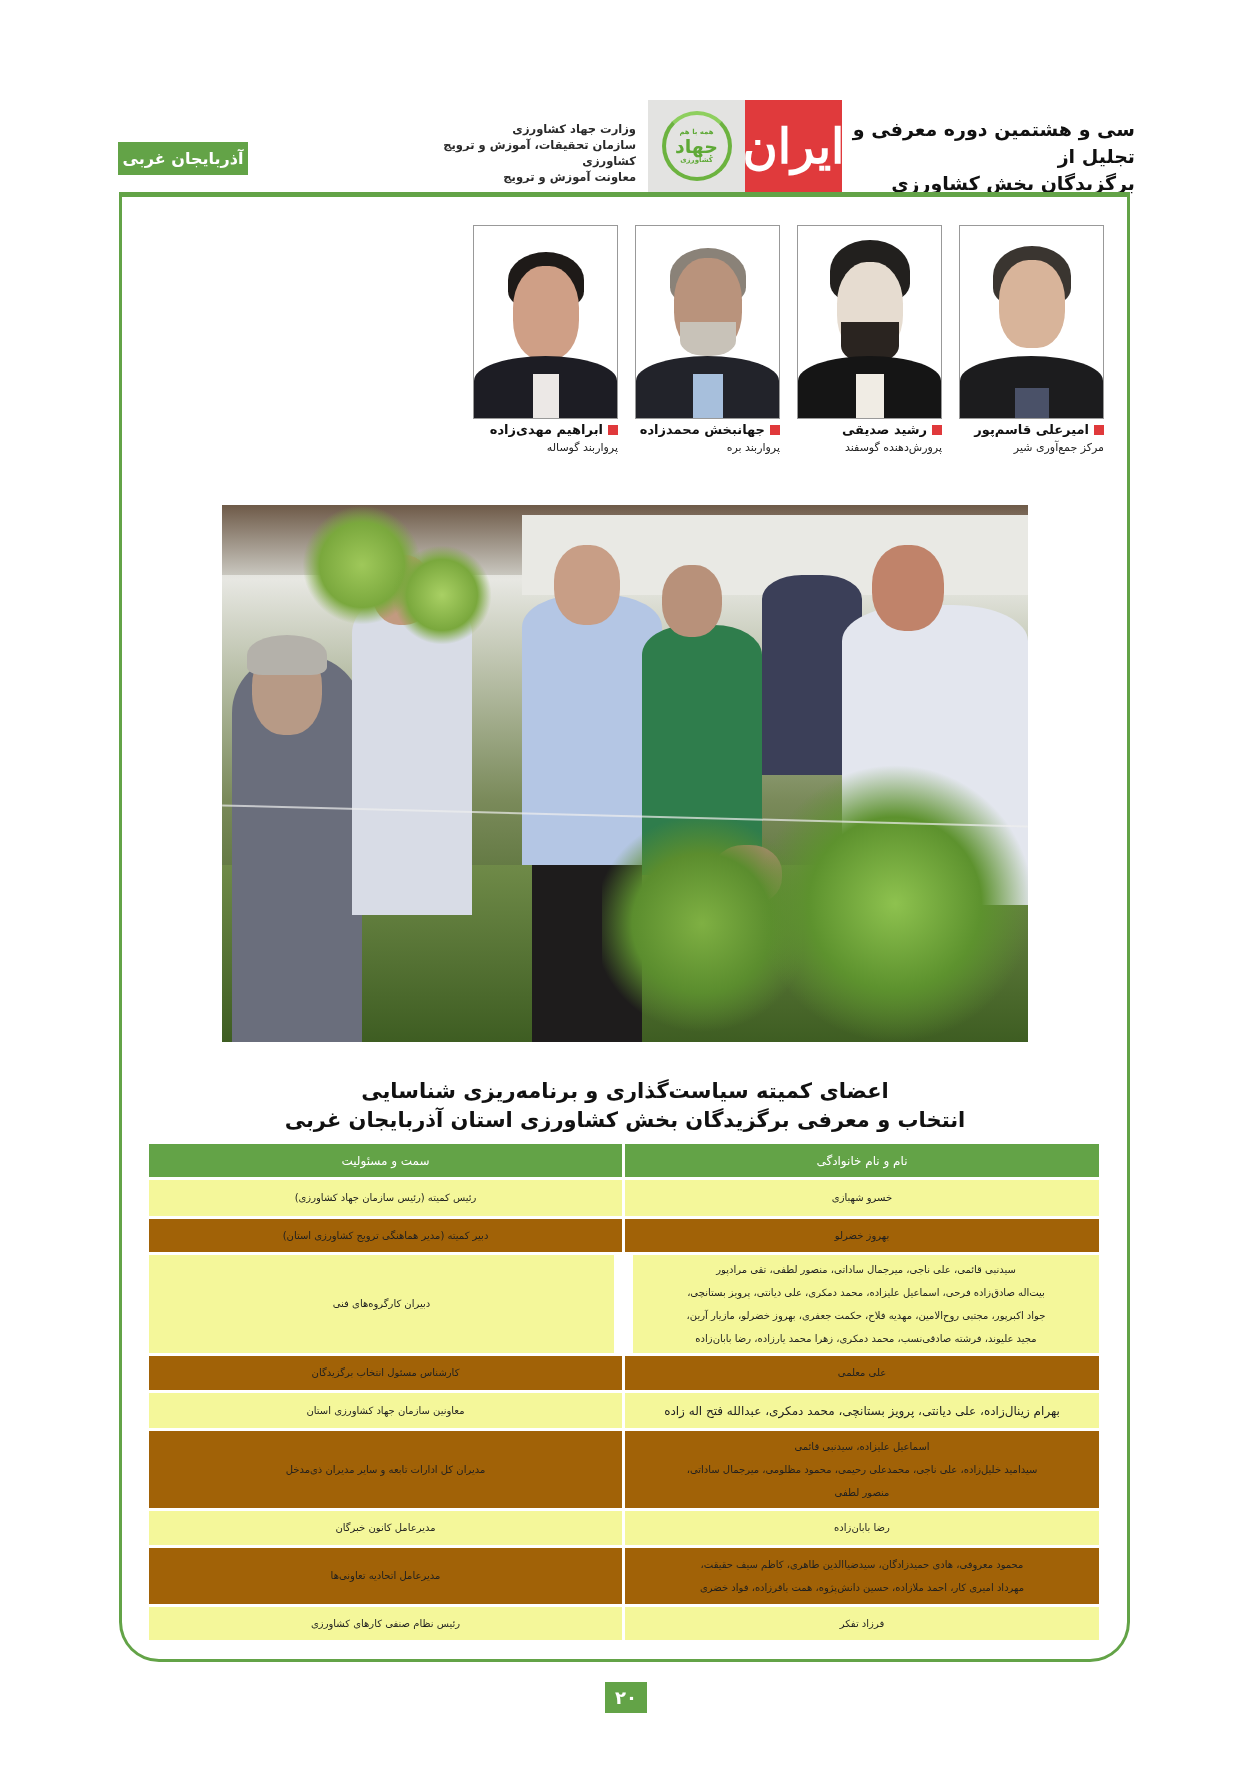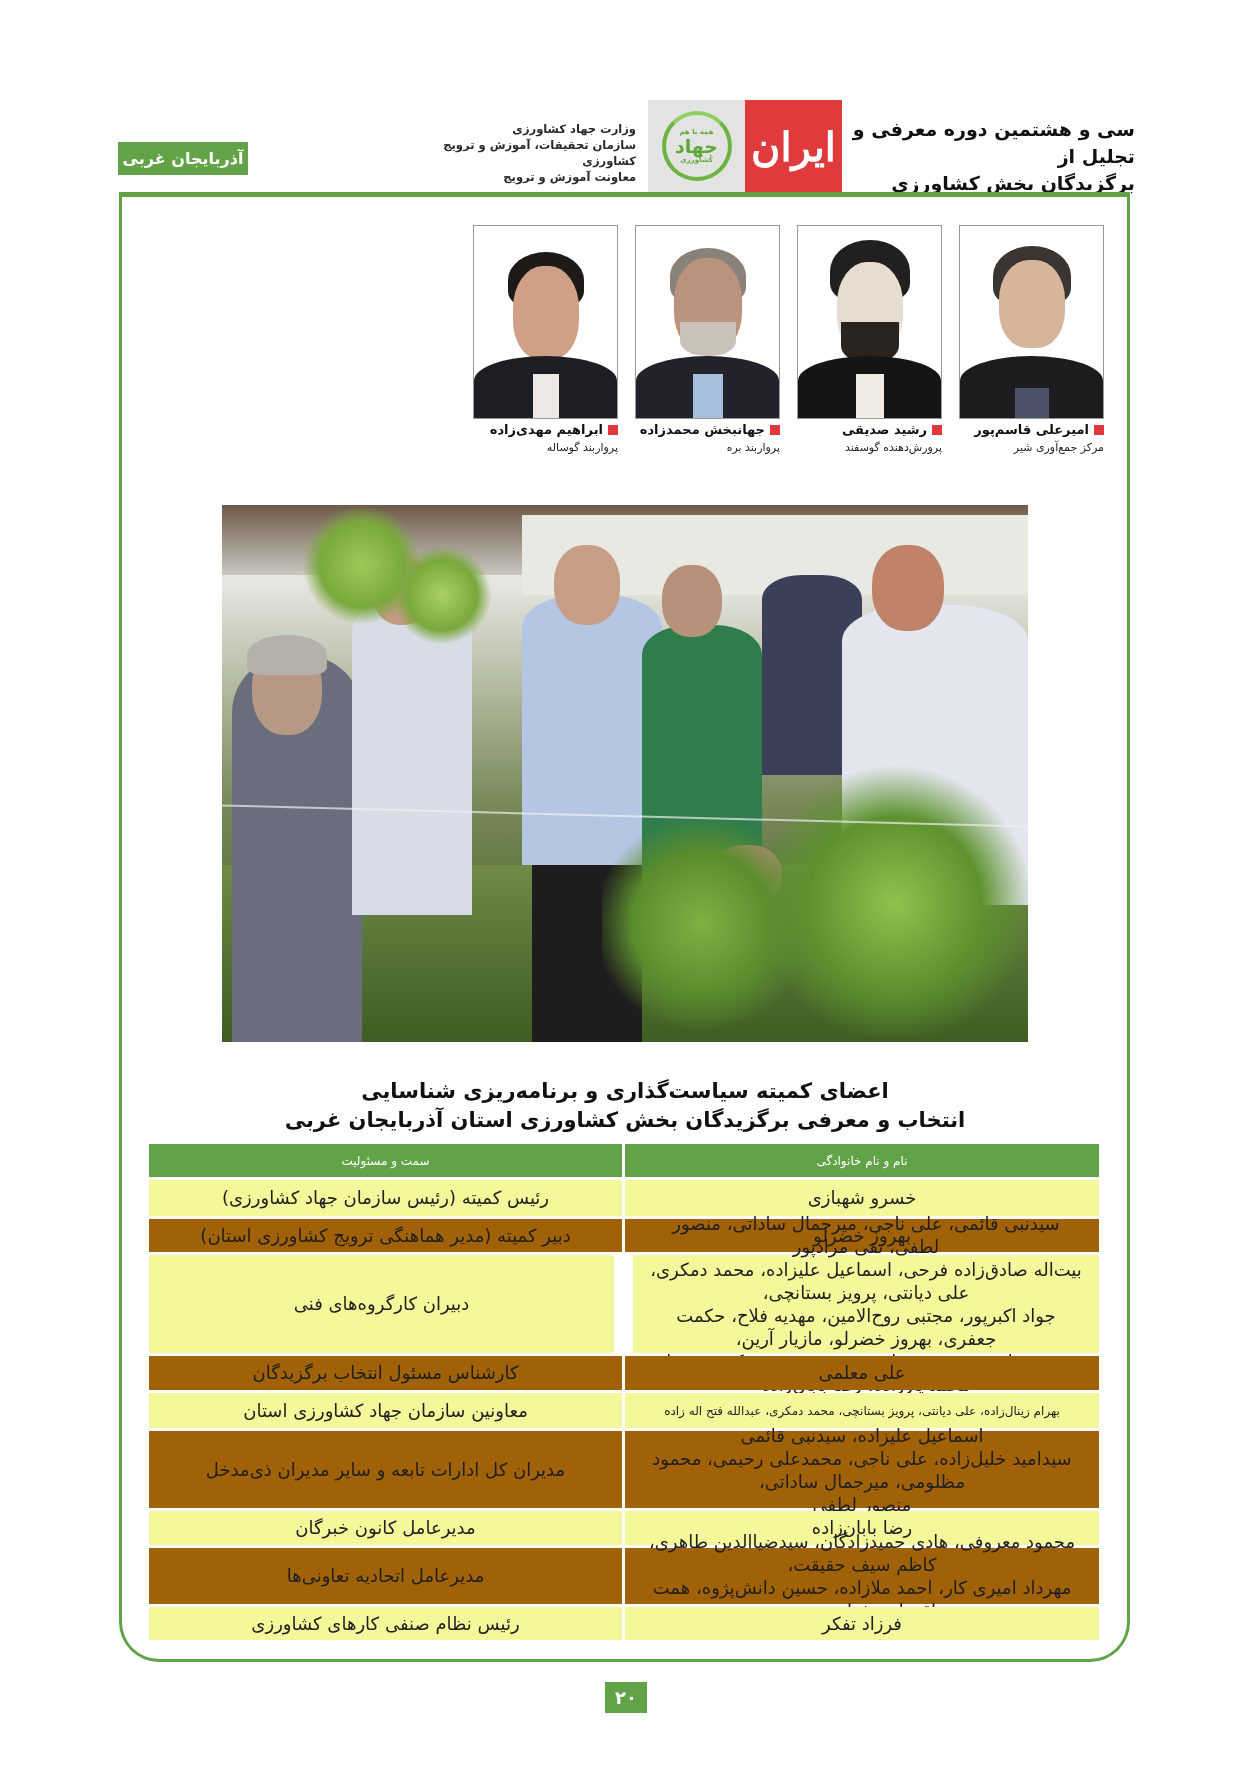--- a/index.html
+++ b/index.html
@@ -9,21 +9,21 @@
   }
   
   .main-title {
     position: absolute; left: 850px; top: 116px; width: 285px;
     direction: rtl; text-align: right; font-weight: bold; font-size: 19px; line-height: 27px; color: #111;
     font-family: "DejaVu Sans", sans-serif; letter-spacing: -0.5px;
   }
   .iran-logo {
     position: absolute; left: 745px; top: 100px; width: 97px; height: 92px;
     background: #e03a3c; color: #fff; display: flex; align-items: center; justify-content: center;
-    font-family: "DejaVu Serif", serif; font-size: 40px; font-weight: bold; direction: rtl;
+    font-family: "DejaVu Serif", serif; font-size: 48px; font-weight: bold; direction: rtl;
   }
   .jahad-logo {
     position: absolute; left: 648px; top: 100px; width: 97px; height: 92px;
     background: #e3e3e1; display: flex; align-items: center; justify-content: center;
   }
   .jahad-ring {
     width: 62px; height: 62px; border-radius: 50%; border: 4px solid #6cb33f;
     border-top-color: #8ecf5e; display: flex; flex-direction: column; align-items: center; justify-content: center;
     color: #5ea936; direction: rtl; font-weight: bold;
   }
@@ -74,21 +74,21 @@
     position: absolute; left: 250px; top: 1077px; width: 750px; direction: rtl; text-align: center;
     font-weight: bold; font-size: 21px; line-height: 29px; color: #111;
   }
   
   .tbl { position: absolute; left: 149px; top: 1144px; width: 950px; }
   .tr { display: flex; flex-direction: row-reverse; margin-bottom: 3px; }
   .tr .c-name { width: 474px; margin-left: 3px; }
   .tr .c-role { width: 473px; }
   .cell {
     display: flex; align-items: center; justify-content: center; direction: rtl; text-align: center;
-    font-size: 18px; line-height: 20px; color: #1f1f1f; box-sizing: border-box; padding: 4px 14px;
+    font-size: 10px; line-height: 20px; color: #1f1f1f; box-sizing: border-box; padding: 4px 14px;
   }
   .th .cell { background: #63a347; color: #fff; height: 33px; font-size: 12px; }
   .y .cell { background: #f4f79a; }
   .g .cell { background: #a16207; }
 </style>
 </head>
 <body>
 
 <div class="main-title">
   <div>سی و هشتمین دوره معرفی و تجلیل از</div>

